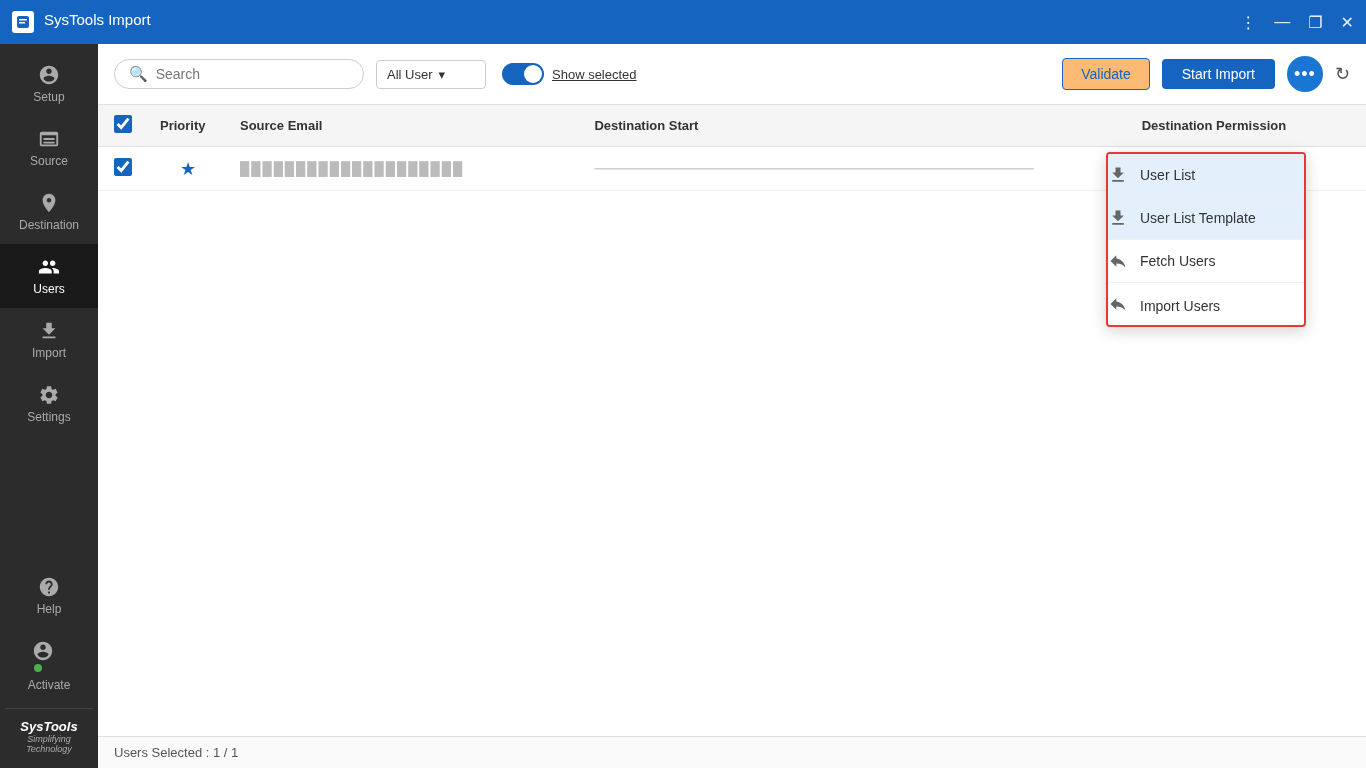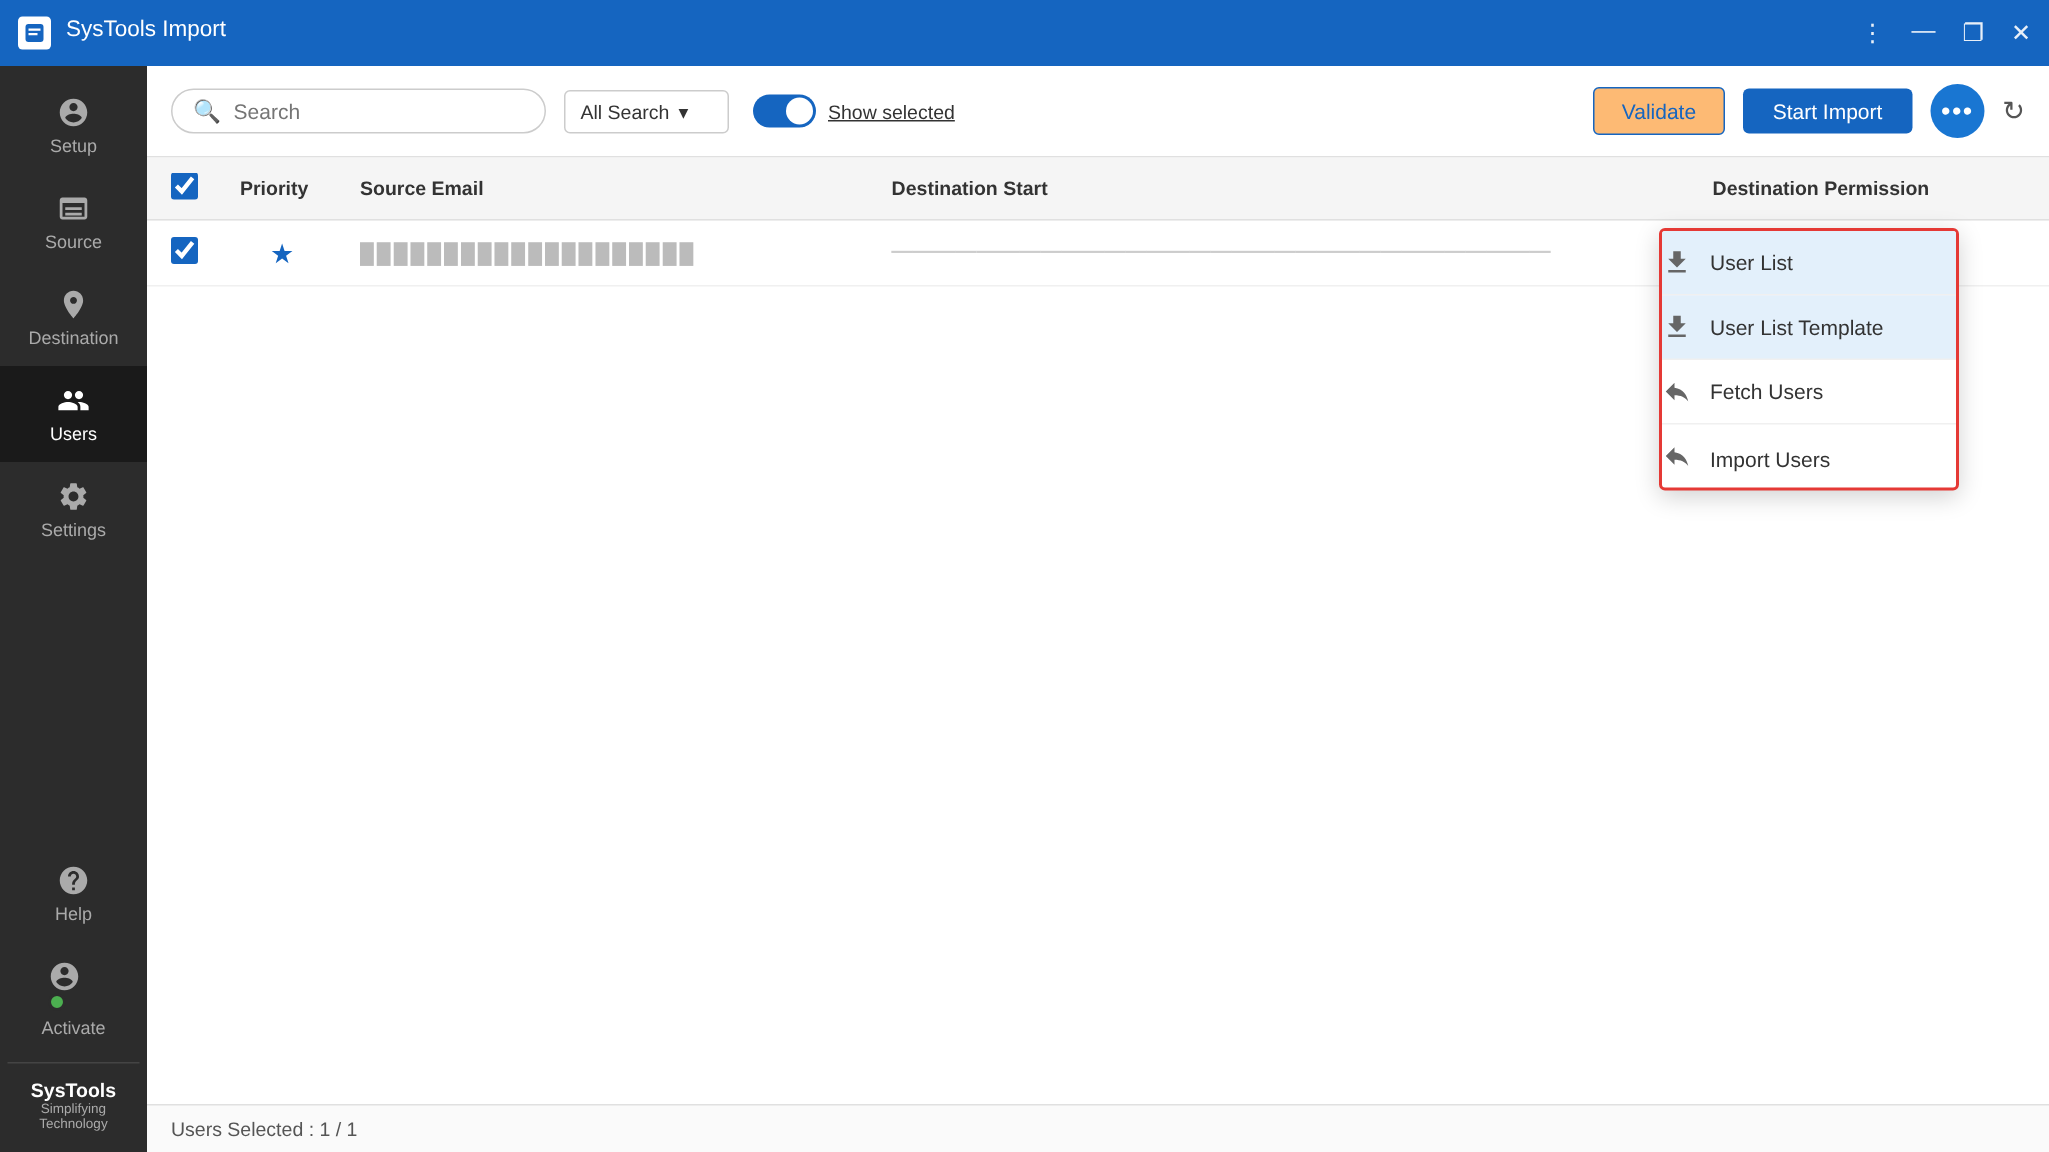--- a/index.html
+++ b/index.html
@@ -74,20 +74,21 @@
       background: #4caf50;
       border-radius: 50%;
       border: 2px solid #2c2c2c;
     }
     .brand-area {
       padding: 10px 0 4px;
       text-align: center;
       border-top: 1px solid #444;
       width: 90%;
       margin-top: 4px;
+      font-style: italic;
     }
     .brand-text { color: #fff; font-size: 13px; font-weight: bold; }
     .brand-sub { color: #aaa; font-size: 9px; }
 
     
     .content-area {
       flex: 1;
       display: flex;
       flex-direction: column;
       background: #fff;
@@ -333,20 +334,26 @@
       <span>Destination</span>
     </div>
 
     <div class="sidebar-item active">
       <svg viewBox="0 0 24 24" style="fill:#fff">
           <path d="M16 11c1.66 0 2.99-1.34 2.99-3S17.66 5 16 5c-1.66 0-3 1.34-3 3s1.34 3 3 3zm-8 0c1.66 0 2.99-1.34 2.99-3S9.66 5 8 5C6.34 5 5 6.34 5 8s1.34 3 3 3zm0 2c-2.33 0-7 1.17-7 3.5V19h14v-2.5c0-2.33-4.67-3.5-7-3.5zm8 0c-.29 0-.62.02-.97.05 1.16.84 1.97 1.97 1.97 3.45V19h6v-2.5c0-2.33-4.67-3.5-7-3.5z"></path>
         </svg>
       <span>Users</span>
     </div>
 
+    <div class="sidebar-item">
+      <svg viewBox="0 0 24 24">
+          <path d="M19 9h-4V3H9v6H5l7 7 7-7zM5 18v2h14v-2H5z"></path>
+        </svg>
+      <span>Import</span>
+    </div>
 
     <div class="sidebar-item">
       <svg viewBox="0 0 24 24">
           <path d="M19.14 12.94c.04-.3.06-.61.06-.94s-.02-.64-.07-.94l2.03-1.58c.18-.14.23-.41.12-.61l-1.92-3.32c-.12-.22-.37-.29-.59-.22l-2.39.96c-.5-.38-1.03-.7-1.62-.94l-.36-2.54c-.04-.24-.24-.41-.48-.41h-3.84c-.24 0-.43.17-.47.41l-.36 2.54c-.59.24-1.13.57-1.62.94l-2.39-.96c-.22-.08-.47 0-.59.22L2.74 8.87c-.12.21-.08.47.12.61l2.03 1.58c-.05.3-.07.62-.07.94s.02.64.07.94l-2.03 1.58c-.18.14-.23.41-.12.61l1.92 3.32c.12.22.37.29.59.22l2.39-.96c.5.38 1.03.7 1.62.94l.36 2.54c.05.24.24.41.48.41h3.84c.24 0 .44-.17.47-.41l.36-2.54c.59-.24 1.13-.56 1.62-.94l2.39.96c.22.08.47 0 .59-.22l1.92-3.32c.12-.22.07-.47-.12-.61l-2.01-1.58zM12 15.6c-1.98 0-3.6-1.62-3.6-3.6s1.62-3.6 3.6-3.6 3.6 1.62 3.6 3.6-1.62 3.6-3.6 3.6z"></path>
         </svg>
       <span>Settings</span>
     </div>
 
     <div class="sidebar-spacer"></div>
 
@@ -377,21 +384,21 @@
 
   <div class="content-area">
 
     <div class="toolbar">
       <div class="search-box">
         <span class="search-icon">🔍</span>
         <input type="text" placeholder="Search" style="">
       </div>
 
       <div class="dropdown-wrap">
-        <span>All Search</span>
+        <span>All User</span>
         <span>▾</span>
       </div>
 
       <div class="toggle-wrap">
         <div class="toggle">
           <div class="toggle-knob"></div>
         </div>
         <span class="toggle-label">Show selected</span>
       </div>
 

